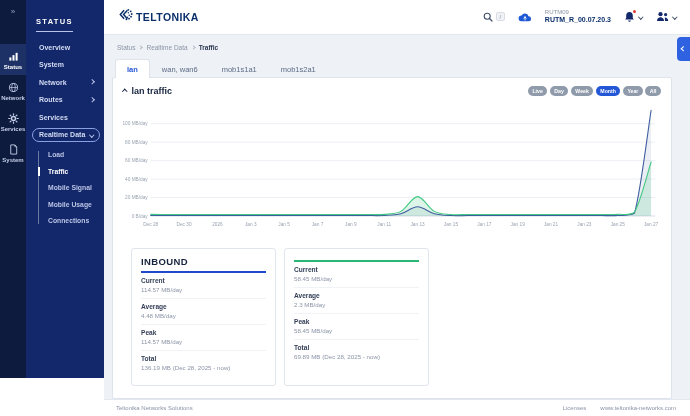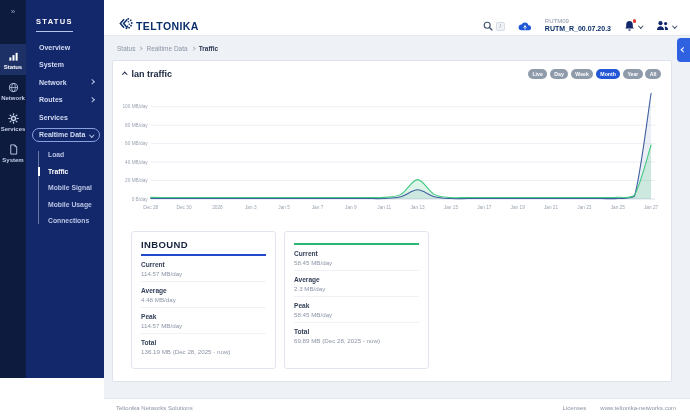--- a/index.html
+++ b/index.html
@@ -32,21 +32,21 @@
   .s-item { display:flex; align-items:center; justify-content:space-between; color:#d2dbf2; font-size:7px; font-weight:700; padding:2.5px 6px; margin:3.5px -4px; border:1px solid transparent; border-radius:9px; cursor:pointer; }
   .s-item.selected { border-color:#8aa0e0; }
   .s-item .chev { width:3.5px; height:3.5px; color:#b7c3e8; }
   .sub-list { margin:7px 0 0 2px; border-left:1px solid rgba(255,255,255,.38); padding-left:9px; }
   .sub-item { font-size:6.8px; font-weight:600; color:#b9c4e4; margin:9.5px 0; position:relative; cursor:pointer; }
   .sub-item.active { color:#fff; font-weight:700; }
   .sub-item.active::before { content:""; position:absolute; left:-10px; top:-1px; bottom:-1px; width:2px; background:#fff; }
 
   
   .main { flex:1; display:flex; flex-direction:column; min-width:0; }
-  .topbar { height:36px; background:#fff; border-bottom:1px solid #e3e7ee; display:flex; align-items:flex-end; padding:0 14px; }
+  .topbar { height:36px; background:#fff; border-bottom:1px solid #e3e7ee; display:flex; align-items:center; padding:0 14px; }
   .logo { display:flex; align-items:center; gap:3px; cursor:pointer; }
   .logo-text { font-size:10.5px; font-weight:800; color:#0a2f6b; letter-spacing:.4px; }
   .topbar-right { margin-left:auto; display:flex; align-items:center; gap:13px; }
   .search-group { display:flex; align-items:center; gap:3px; cursor:pointer; }
   .kbd { width:9px; height:9px; border:1px solid #d8dde6; background:#f0f2f6; border-radius:2px; color:#8b94a6; font-size:6px; display:flex; align-items:center; justify-content:center; }
   .cloud-btn { display:flex; align-items:center; cursor:pointer; }
   .device { line-height:1.25; }
   .dev-name { font-size:6px; color:#8b94a6; }
   .dev-fw { font-size:7px; font-weight:700; color:#0a2f6b; }
   .icon-group { display:flex; align-items:center; gap:4px; color:#42506b; cursor:pointer; }
@@ -261,20 +261,26 @@
     <div class="content">
       <div class="side-tab">
         <span class="chev left"></span>
       </div>
       <div class="breadcrumb">
           <span class="crumb">Status</span>
           <span class="chev right crumb-sep"></span>
           <span class="crumb">Realtime Data</span>
           <span class="chev right crumb-sep"></span>
           <span class="crumb current">Traffic</span>
+        </div>
+      <div class="tabs">
+          <div class="tab active">lan</div>
+          <div class="tab">wan, wan6</div>
+          <div class="tab">mob1s1a1</div>
+          <div class="tab">mob1s2a1</div>
         </div>
 
       <div class="panel">
         <div class="panel-head">
           <div class="panel-title-group">
             <span class="chev up"></span>
             <span class="panel-title">lan traffic</span>
           </div>
           <div class="ranges">
               <span class="pill">Live</span>

